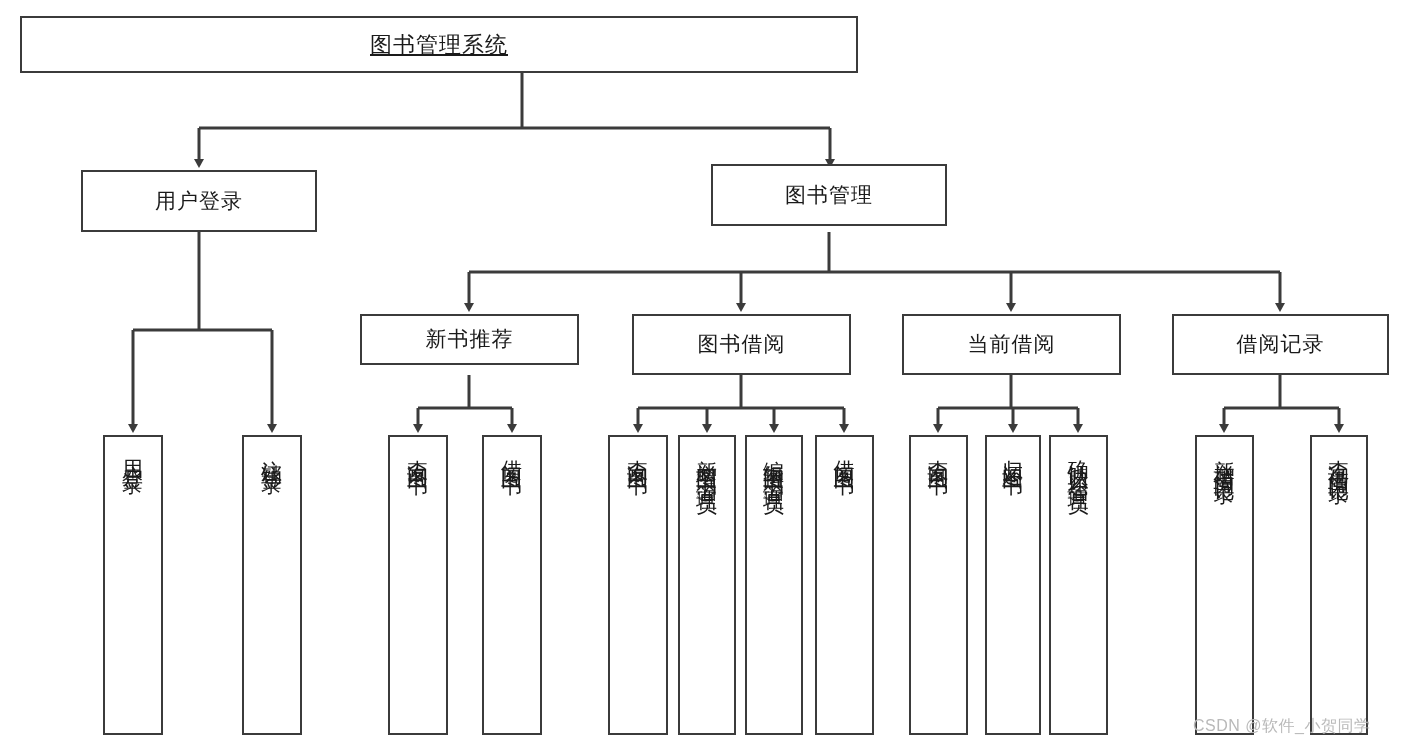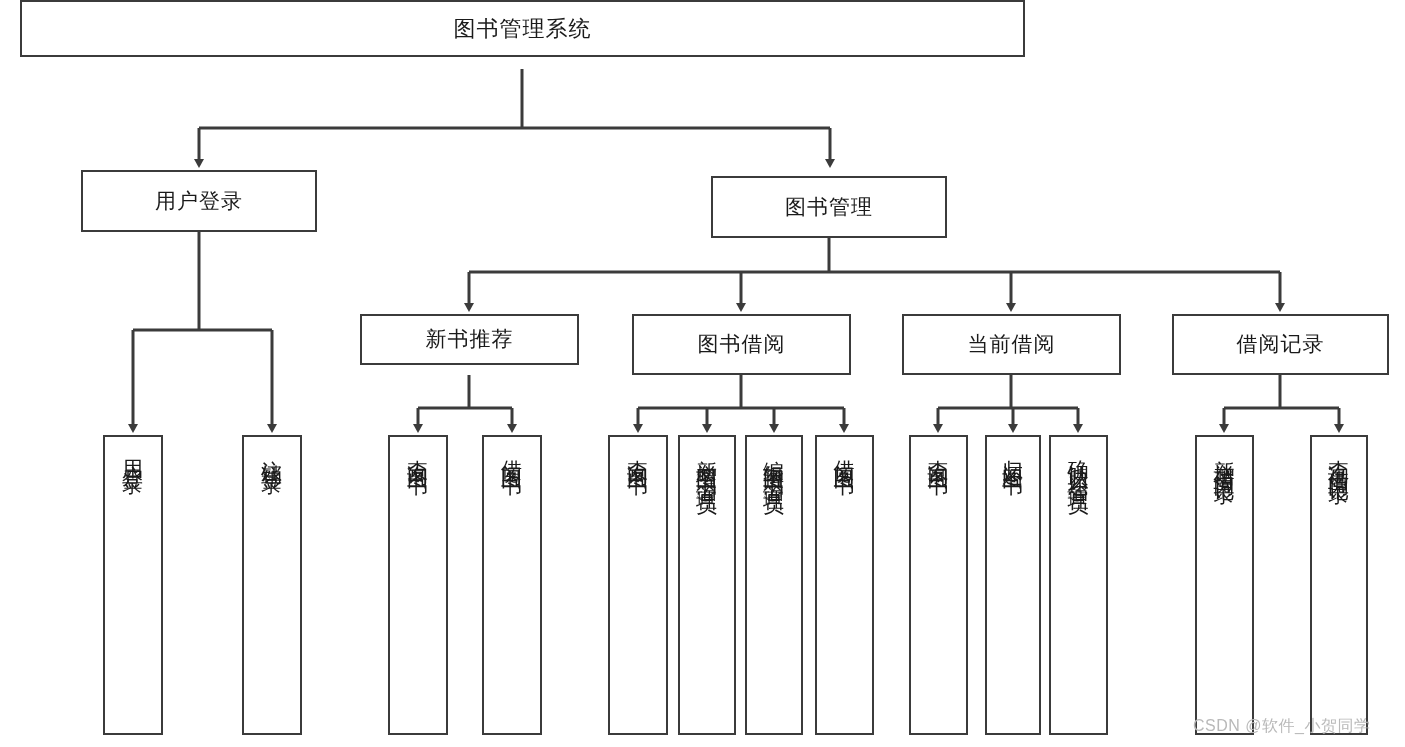--- a/index.html
+++ b/index.html
@@ -119,28 +119,28 @@
       <path d="M1013,408 L1013,425" marker-end="url(#arrow)"></path>
       <path d="M1078,408 L1078,425" marker-end="url(#arrow)"></path>
 
       <path d="M1280,375 L1280,408"></path>
       <path d="M1224,408 L1339,408"></path>
       <path d="M1224,408 L1224,425" marker-end="url(#arrow)"></path>
       <path d="M1339,408 L1339,425" marker-end="url(#arrow)"></path>
     </g>
   </svg>
 
-  <div class="node horiz root" style="left: 20px; top: 0; width: 1005px; height: 57px;">
+  <div class="node horiz root" style="left: 20px; top: 16px; width: 838px; height: 57px; text-decoration: underline;">
     <span class="label">图书管理系统</span>
   </div>
 
   <div class="node horiz" style="left: 81px; top: 170px; width: 236px; height: 62px;">
     <span class="label">用户登录</span>
   </div>
-  <div class="node horiz" style="left: 711px; top: 176px; width: 236px; height: 62px;">
+  <div class="node horiz" style="left: 711px; top: 164px; width: 236px; height: 62px;">
     <span class="label">图书管理</span>
   </div>
 
   <div class="node horiz" style="left: 360px; top: 314px; width: 219px; height: 51px;">
     <span class="label">新书推荐</span>
   </div>
   <div class="node horiz" style="left: 632px; top: 314px; width: 219px; height: 61px; align-items: center;">
     <span class="label">图书借阅</span>
   </div>
   <div class="node horiz" style="left: 1172px; top: 314px; width: 217px; height: 61px;">

